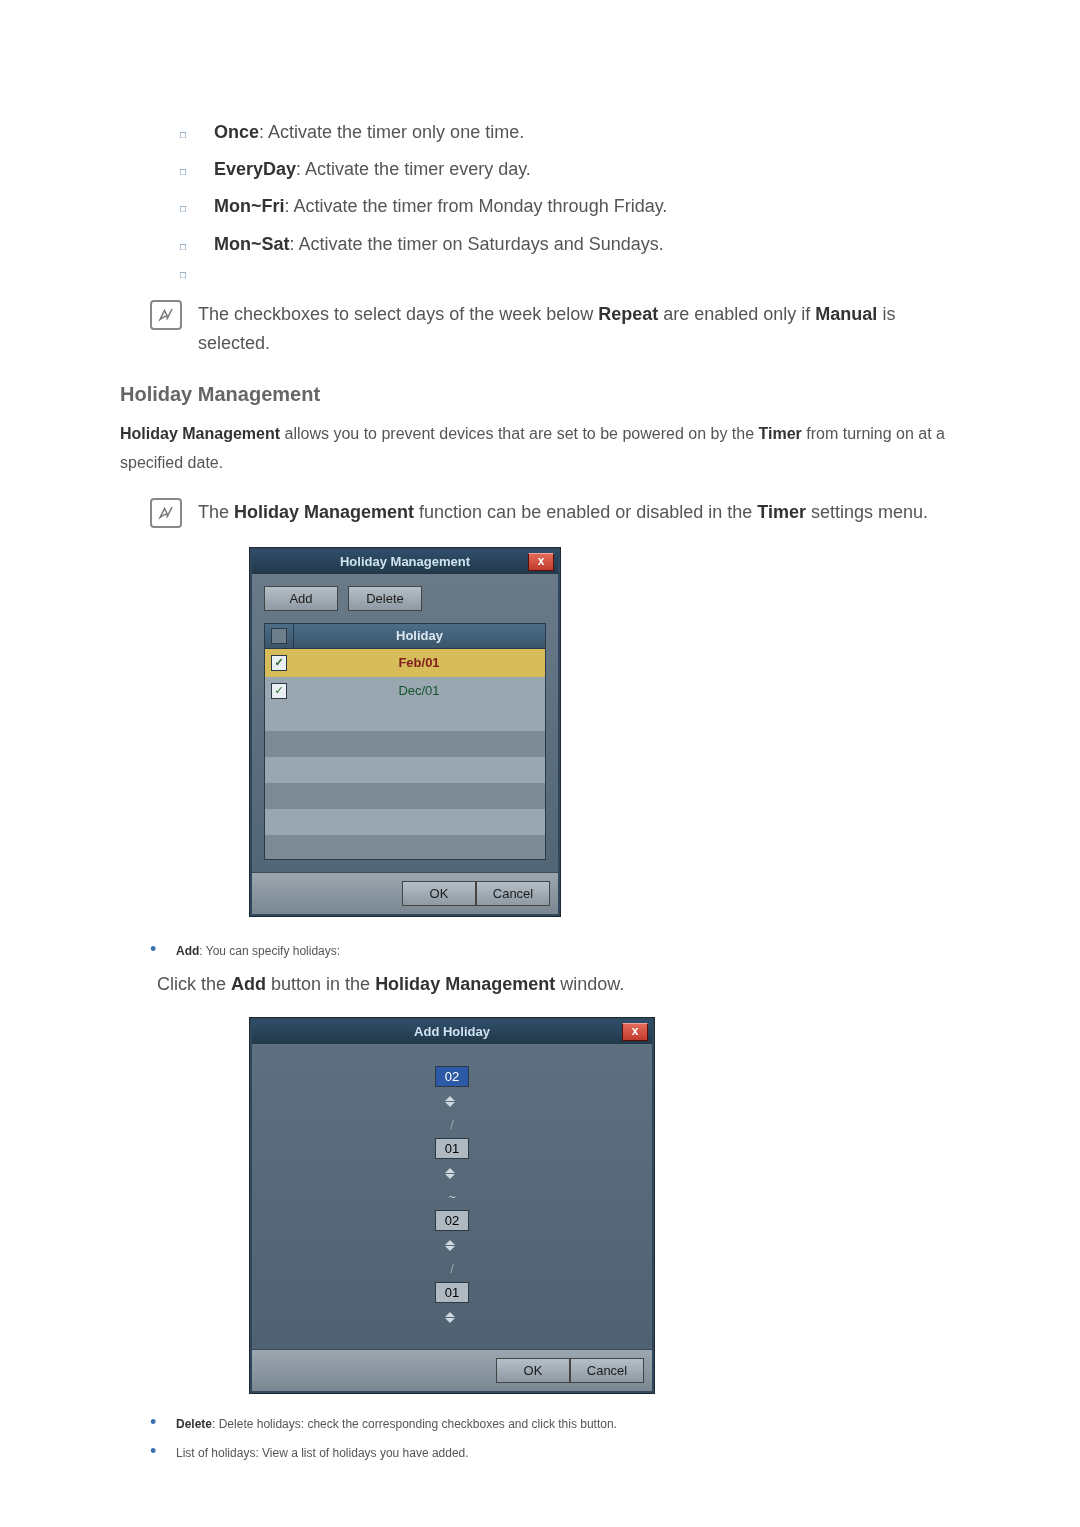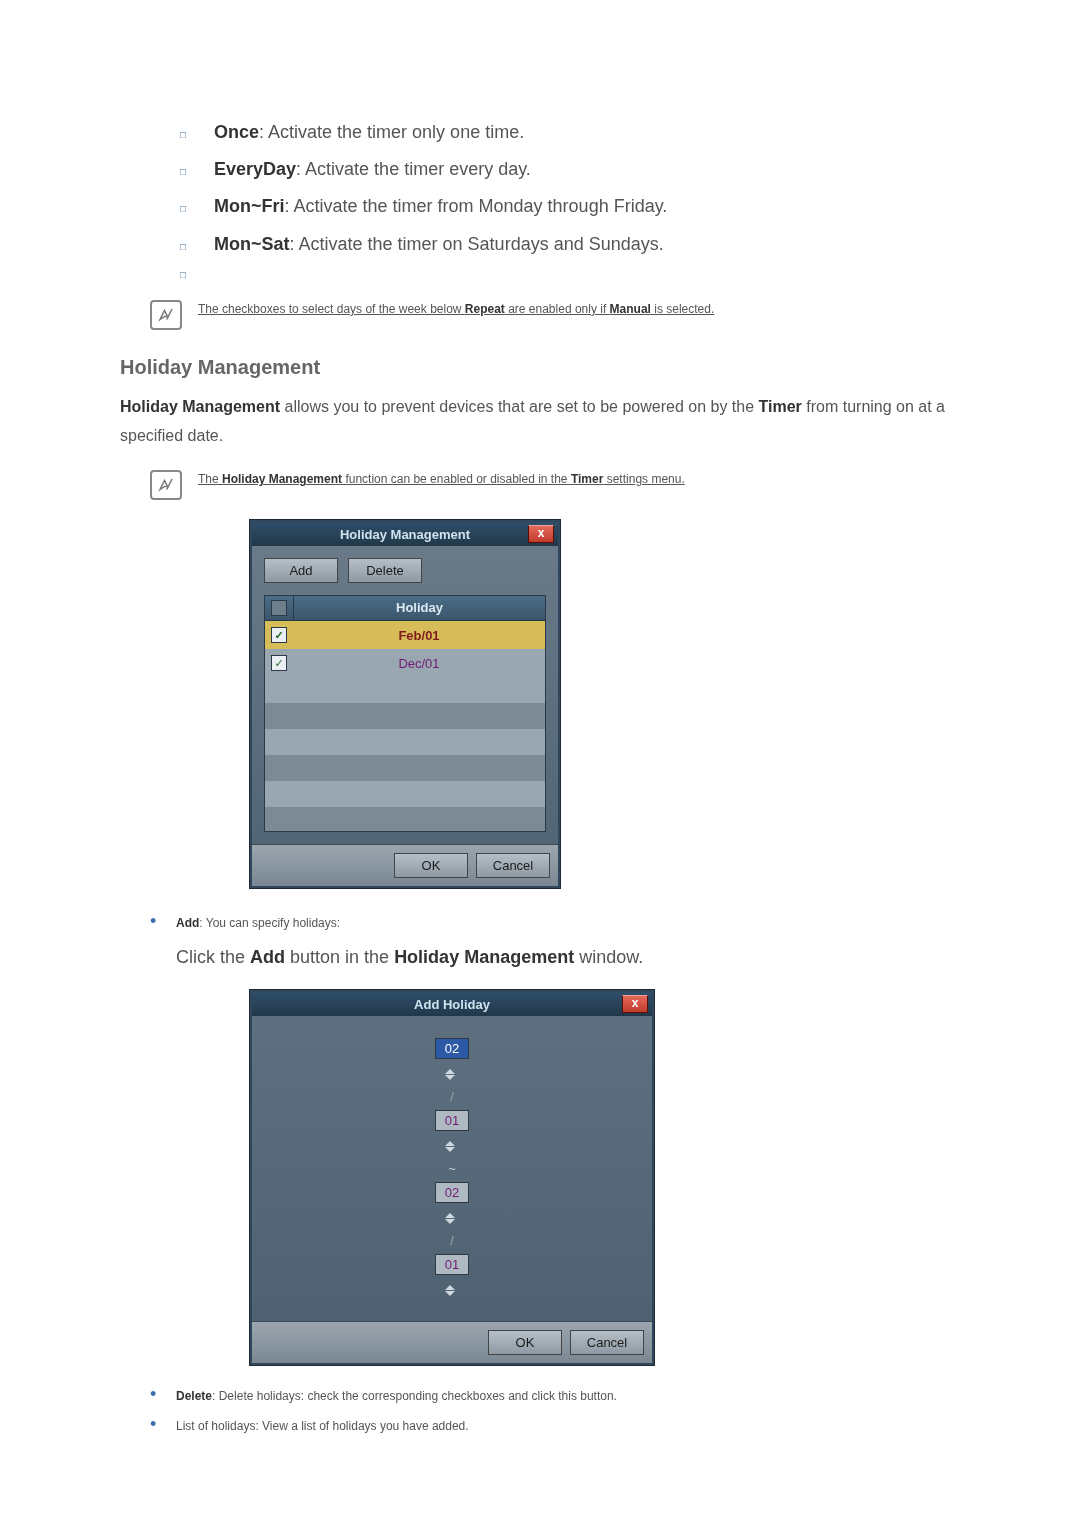--- a/index.html
+++ b/index.html
@@ -47,23 +47,22 @@
     justify-content: center;
     flex-shrink: 0;
     margin-right: 16px;
   }
   .note-icon svg {
     width: 18px;
     height: 18px;
   }
   .note-text {
     color: #555;
-    font-size: 12px;
+    font-size: 18px;
     line-height: 1.6;
-    text-decoration: underline;
   }
   .note-text b {
     color: #333;
     font-weight: bold;
   }
   .section-head {
     color: #666;
     font-size: 20px;
     font-weight: bold;
     margin: 26px 0 14px 0;
@@ -159,21 +158,21 @@
   .gr-sel { background: #d7bd5a; color:#1f1f1f; font-weight:bold;}
   .gr-chk {
     width: 28px;
     display: flex;
     align-items: center;
     justify-content: center;
   }
   .gr-val {
     flex: 1;
     text-align: center;
-    color: #701a75;
+    color: #14532d;
   }
   .gr-sel .gr-val { color:#7f1d1d; }
   .chkbox {
     width: 14px;
     height: 14px;
     background: #e9eff3;
     border: 1px solid #2b3a46;
     display: flex;
     align-items: center;
     justify-content: center;
@@ -184,42 +183,41 @@
     height: 154px;
     border: 1px solid #2a3947;
     border-top: none;
     background: repeating-linear-gradient(#9aa7b1 0, #9aa7b1 26px, #7c8a95 26px, #7c8a95 52px);
   }
   .dlg-footer {
     background: linear-gradient(#9ba6af,#7a8792);
     border-top: 1px solid #3b4a56;
     display: flex;
     justify-content: flex-end;
-    gap: 8px;
     padding: 8px;
   }
   .bullet-item {
     display: flex;
     align-items: baseline;
     margin: 8px 0 8px 30px;
   }
   .dot {
     color: #3b6fae;
     font-size: 18px;
     width: 26px;
     line-height: 1;
   }
   .bi-text {
     color: #555;
     font-size: 12px;
     line-height: 1.7;
   }
   .bi-text b { color:#333; font-weight:bold; }
   .sub-indent {
-    margin-left: 56px;
+    margin-left: 37px;
     color: #555;
     font-size: 18px;
     line-height: 1.7;
   }
   .sub-indent b { color:#333; font-weight:bold; }
   .dialog2 {
     width: 400px;
     margin: 18px 0 20px 130px;
     border: 2px solid #30475c;
     background: linear-gradient(#5f7180,#4d606f);
@@ -231,21 +229,21 @@
     justify-content: center;
     gap: 6px;
     padding: 22px 10px;
     color: #cdd7df;
     font-size: 13px;
     flex-direction: column;
   }
   .spinbox {
     background: #aeb9c1;
     border: 1px solid #2d3a44;
-    color: #701a75;
+    color: #000000;
     font-size: 13px;
     padding: 2px 6px;
     min-width: 20px;
     text-align: center;
   }
   .spinbox.sel {
     background: #2d5aa6;
     color: #fff;
   }
   .spinctrl {

